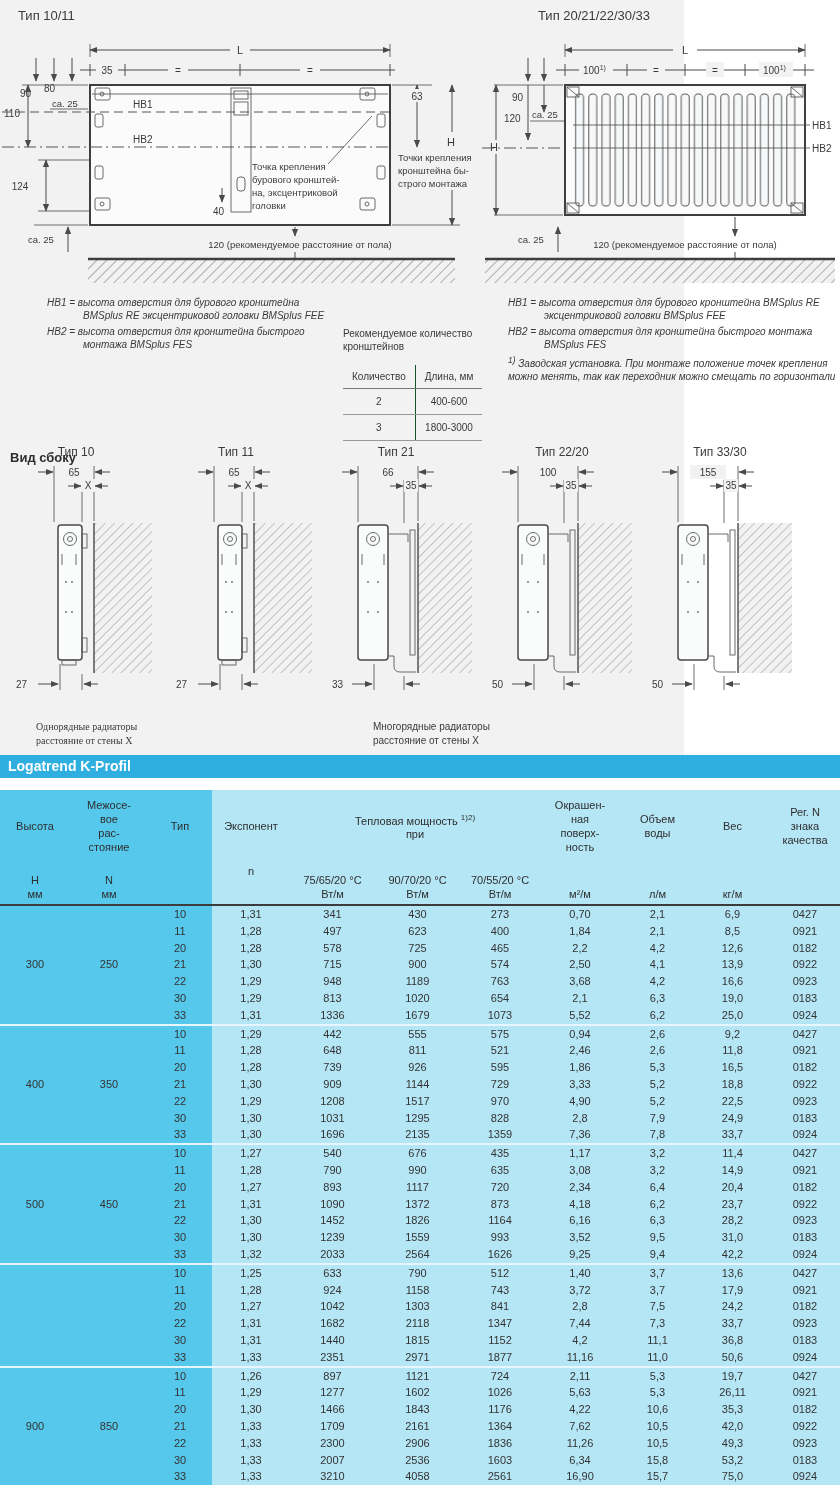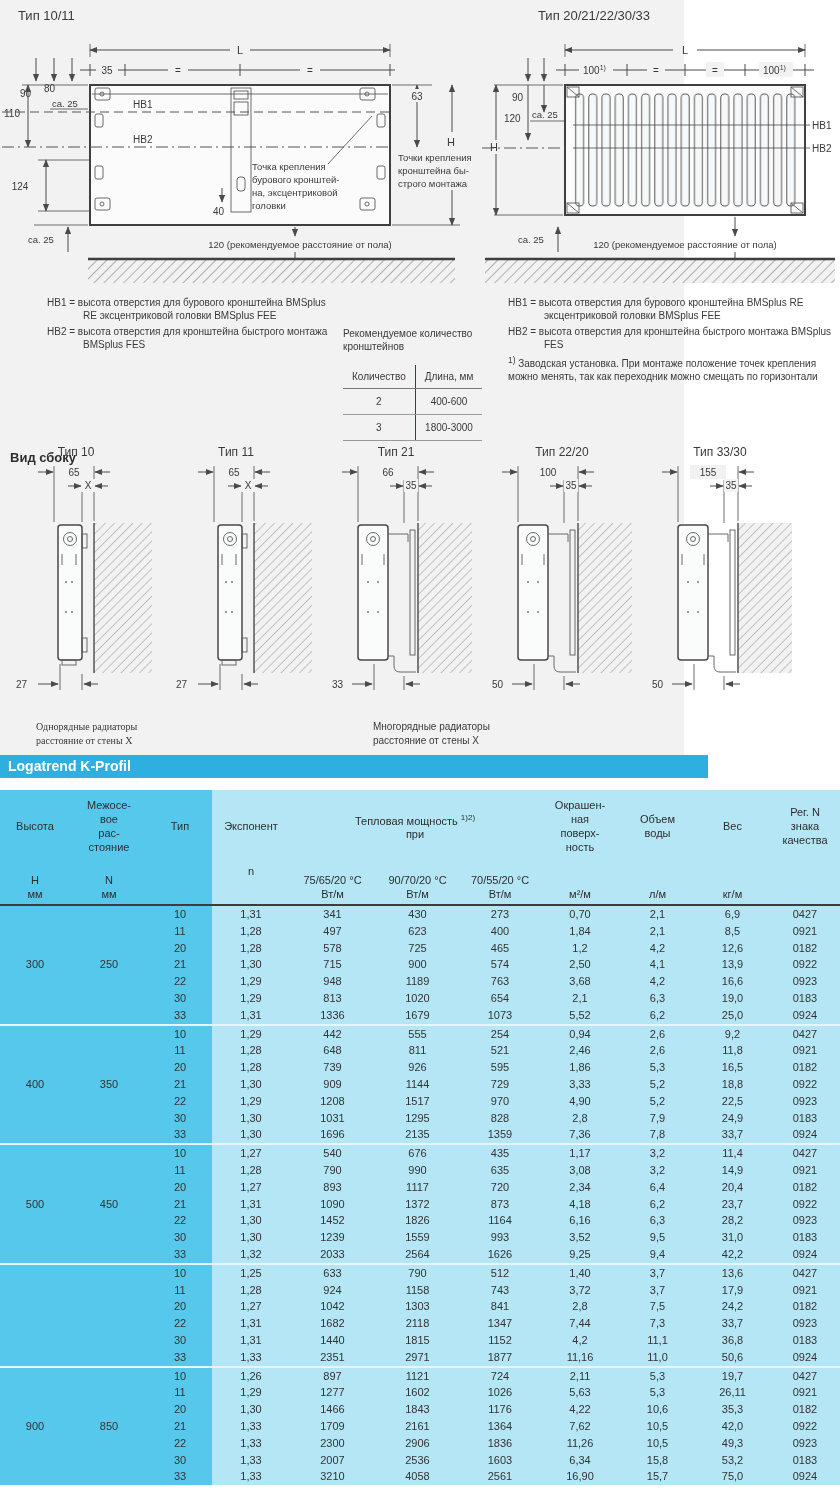--- a/index.html
+++ b/index.html
@@ -18,30 +18,30 @@
   .t10{font-size:10px;}
   .t9{font-size:9.5px;}
   .t7{font-size:7px;}
   .dim{stroke:#4a4a4a;stroke-width:1;fill:none;}
   .thin{stroke:#4a4a4a;stroke-width:0.8;fill:none;}
   .det{stroke:#5a5a5a;stroke-width:0.9;fill:none;}
   .bgx{fill:#F2F2F3;}
   .bgw{fill:#FBFBFC;}
   
   .legend{position:absolute;font-size:10px;line-height:13px;color:#3a3a3a;}
-  .legend p{margin:0 0 3px 0;}
+  .legend p{margin:0 0 3px 0;font-style:italic;}
   .hang{padding-left:36px;text-indent:-36px;}
   .btable{border-collapse:collapse;font-size:10px;margin-top:12px;color:#3a3a3a;}
   .btable th{font-weight:normal;border-bottom:1px solid #777;padding:5px 9px;text-align:center;}
   .btable td{border-bottom:1px solid #9a9a9a;padding:6px 9px;text-align:center;}
   .btable th:first-child,.btable td:first-child{border-right:1px solid #14532d;}
   .side-heading{position:absolute;left:10px;top:450px;font-size:13px;font-weight:bold;color:#2e2e2e;}
   .caption{position:absolute;font-size:10px;line-height:14px;color:#3a3a3a;}
   
-  .band{position:absolute;top:755px;left:0;width:708px;height:23px;background:#2FAEE0;
+  .band{position:absolute;top:755px;left:0;width:840px;height:23px;background:#2FAEE0;
     color:#ffffff;font-weight:bold;font-size:14px;line-height:23px;padding-left:8px;box-sizing:border-box;}
   
   .dtable{position:absolute;top:790px;left:0;width:840px;border-collapse:collapse;table-layout:fixed;}
   .dtable th,.dtable td{padding:0;margin:0;text-align:center;font-weight:normal;box-sizing:border-box;}
   .col-dark{background:#56C8EC;}
   .col-light{background:#B5E6F6;}
   .dtable thead th{font-size:11px;line-height:14px;color:#2e2e2e;}
   .dtable .h1 th{height:72px;vertical-align:middle;}
   .dtable .h2 th{height:43px;vertical-align:bottom;padding-bottom:3px;border-bottom:2px solid #3C3C3C;}
   .dtable .h2 th.topv{vertical-align:top;padding-top:2px;}
@@ -675,21 +675,21 @@
         <td>0921</td>
       </tr>
       <tr>
         <td></td>
         <td></td>
         <td>20</td>
         <td>1,28</td>
         <td>578</td>
         <td>725</td>
         <td>465</td>
-        <td>1,2</td>
+        <td>2,2</td>
         <td>4,2</td>
         <td>12,6</td>
         <td>0182</td>
       </tr>
       <tr>
         <td>300</td>
         <td>250</td>
         <td>21</td>
         <td>1,30</td>
         <td>715</td>
@@ -741,21 +741,21 @@
       </tr>
     </tbody>
     <tbody>
       <tr>
         <td></td>
         <td></td>
         <td>10</td>
         <td>1,29</td>
         <td>442</td>
         <td>555</td>
-        <td>254</td>
+        <td>575</td>
         <td>0,94</td>
         <td>2,6</td>
         <td>9,2</td>
         <td>0427</td>
       </tr>
       <tr>
         <td></td>
         <td></td>
         <td>11</td>
         <td>1,28</td>

